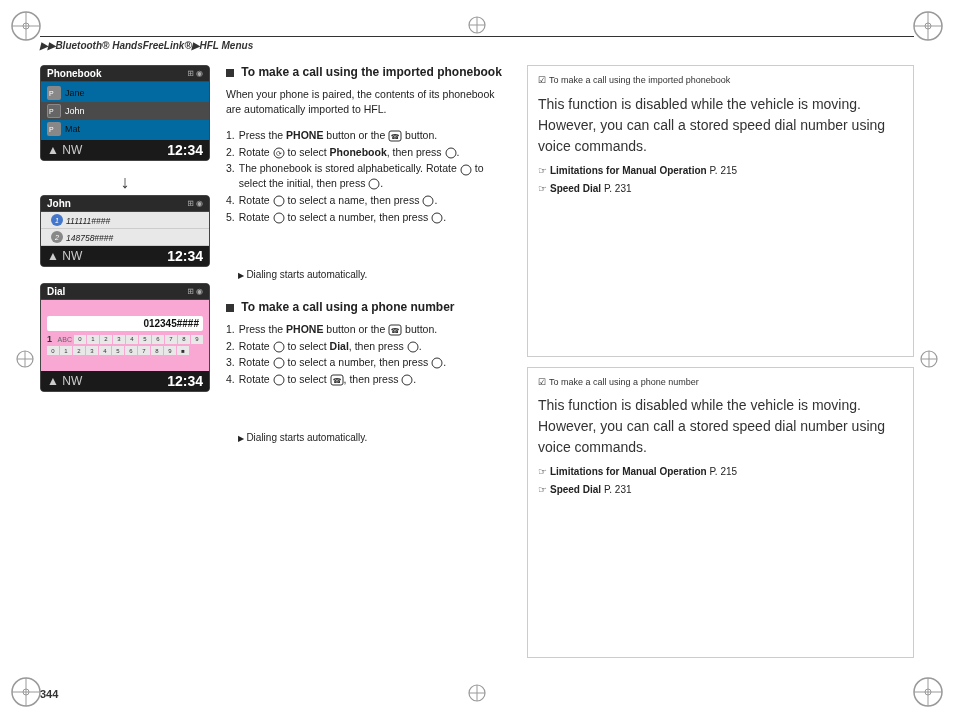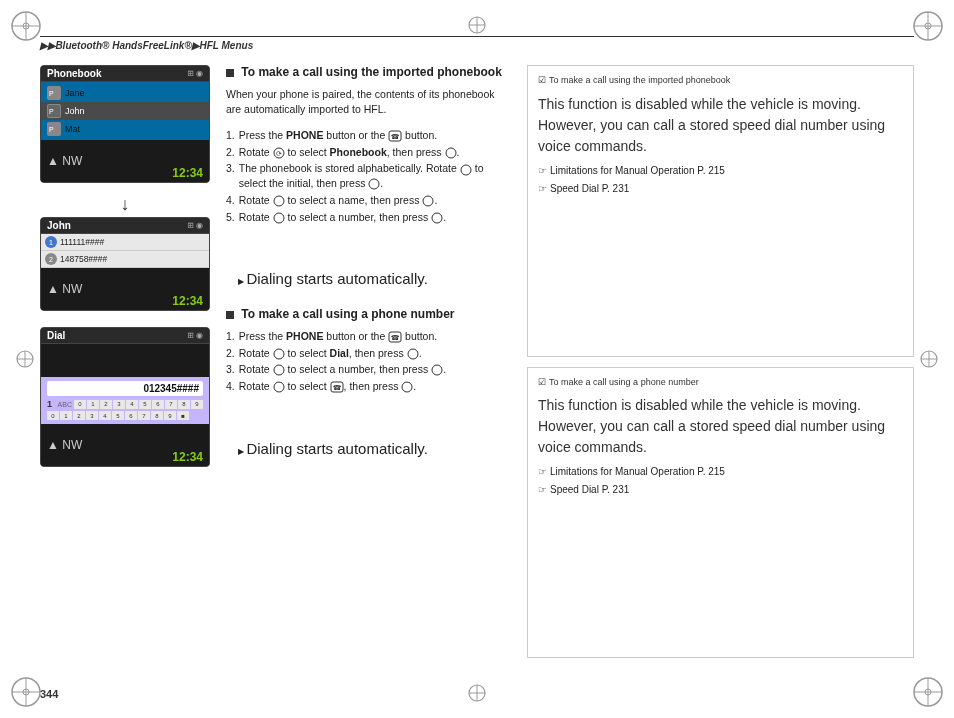--- a/index.html
+++ b/index.html
@@ -112,62 +112,62 @@
 
     .device-footer {
       background: #1a1a1a;
       color: #fff;
       font-size: 9px;
       padding: 2px 6px;
       display: flex;
       justify-content: space-between;
       align-items: center;
     }
-    .device-footer .time { font-size: 12px; font-weight: bold; color: #84cc16; margin-top: 24px; }
+    .device-footer .time { font-size: 14px; font-weight: bold; color: #ffffff; }
     .device-footer .nw { font-size: 12px; color: #ccc; }
 
     .arrow-down {
       text-align: center;
       font-size: 18px;
       color: #333;
       margin: 4px 0;
       line-height: 1;
     }
 
     
     .device-detail-list {
       background: #e8e8e8;
     }
     .detail-item {
       display: flex;
-      align-items: center;
-      padding: 2px 4px;
+      align-items: flex-end;
+      padding: 2px 10px;
       font-size: 8.5px;
       border-bottom: 1px solid #ccc;
+      font-style: italic;
     }
     .detail-item .num-icon {
       width: 12px;
       height: 12px;
       border-radius: 50%;
       margin-right: 3px;
       flex-shrink: 0;
       font-size: 7px;
       display: flex;
       align-items: center;
       justify-content: center;
       color: #fff;
     }
     .num-icon.blue { background: #4477cc; }
     .num-icon.gray { background: #888; }
 
     
     .dial-body {
-      background: #c4b5fd;
-      padding: 4px 6px;
-      margin-top: 33px;
+      background: #f9a8d4;
+      padding: 16px 6px;
     }
     .dial-number {
       font-size: 10px;
       font-weight: bold;
       color: #111;
       background: #fff;
       padding: 2px 4px;
       border-radius: 2px;
       text-align: right;
       margin-bottom: 3px;
@@ -210,21 +210,21 @@
       margin-bottom: 2px;
       font-size: 10.5px;
       line-height: 1.4;
     }
     .step-num { margin-right: 4px; font-weight: normal; flex-shrink: 0; }
     .step-text { flex: 1; }
     .step-text strong { font-weight: bold; }
 
     .step-sub {
       padding-left: 12px;
-      font-size: 15px;
+      font-size: 10px;
       line-height: 1.4;
       margin-bottom: 2px;
       margin-top: 44px;
     }
     .step-sub::before { content: "▶ "; font-size: 8px; }
 
     .section-divider {
       height: 16px;
     }
 
@@ -261,21 +261,21 @@
     }
 
     .note-link {
       display: flex;
       align-items: flex-start;
       font-size: 10px;
       color: #222;
       margin-top: 3px;
     }
     .note-link::before { content: "☞ "; margin-right: 3px; flex-shrink: 0; font-size: 10px; }
-    .note-link strong { font-weight: normal; }
+    .note-link strong { font-weight: bold; }
 
     
     .page-number {
       position: absolute;
       bottom: 18px;
       left: 40px;
       font-size: 11px;
       color: #333;
       font-weight: bold;
     }

